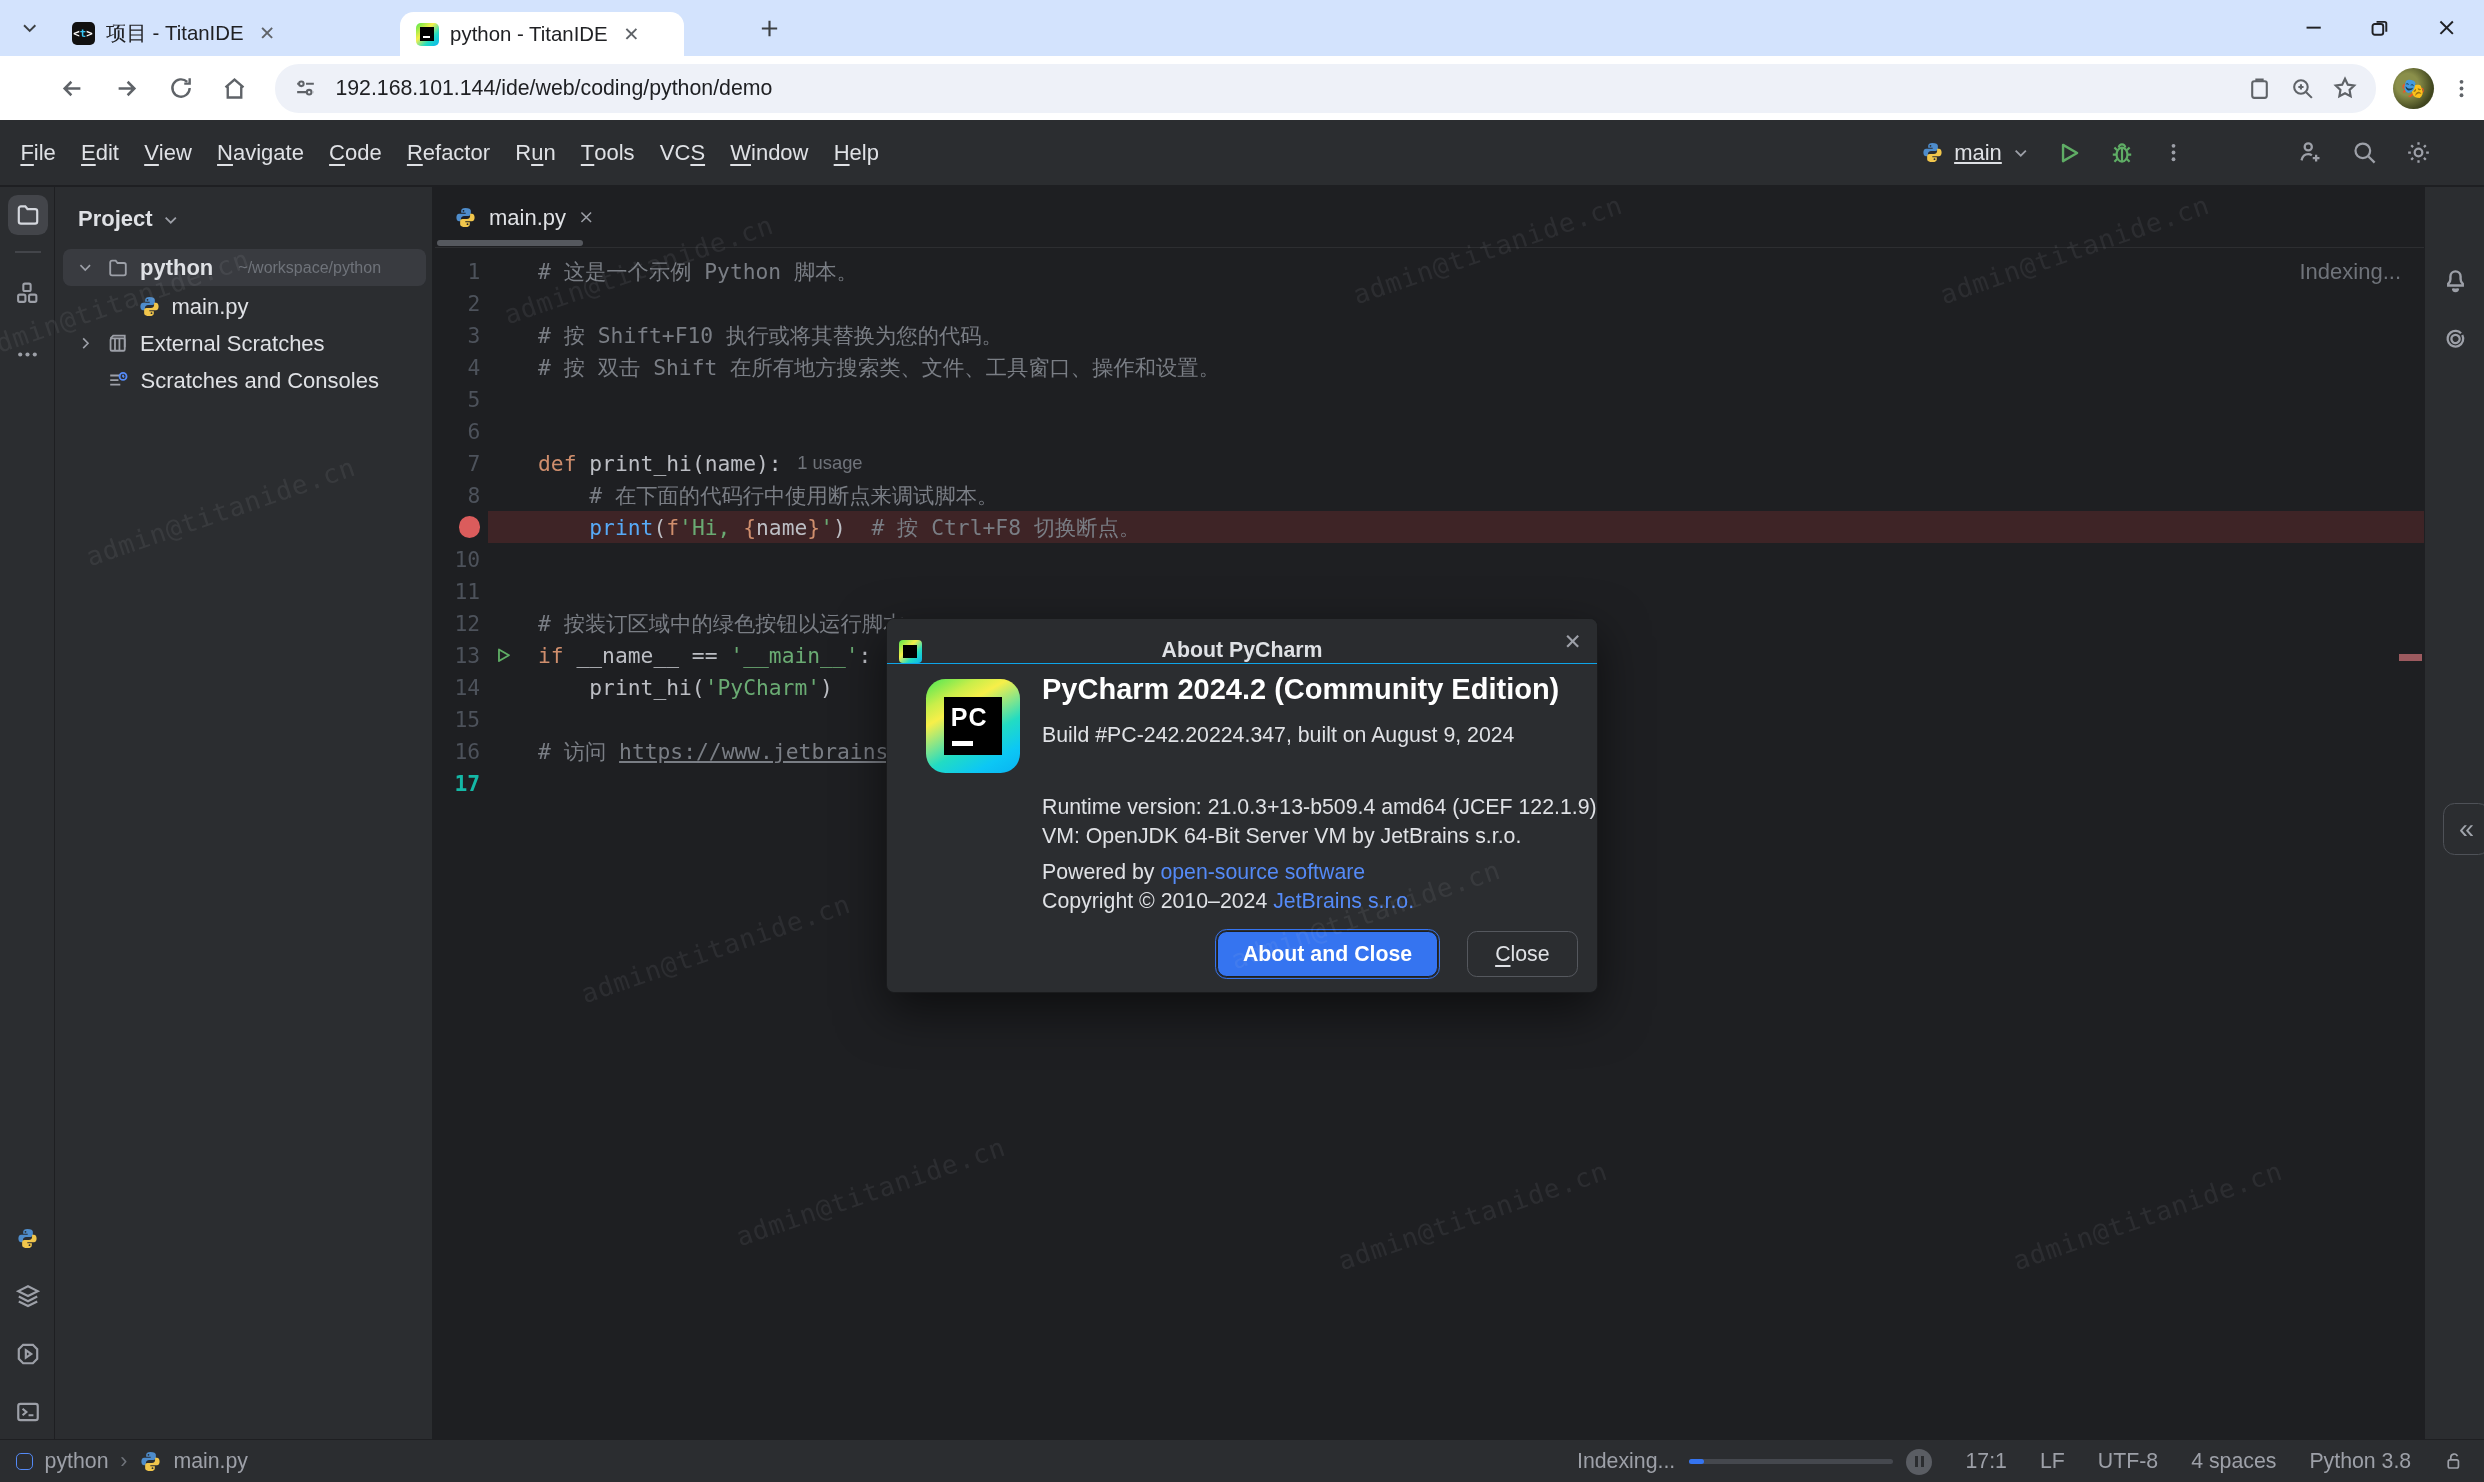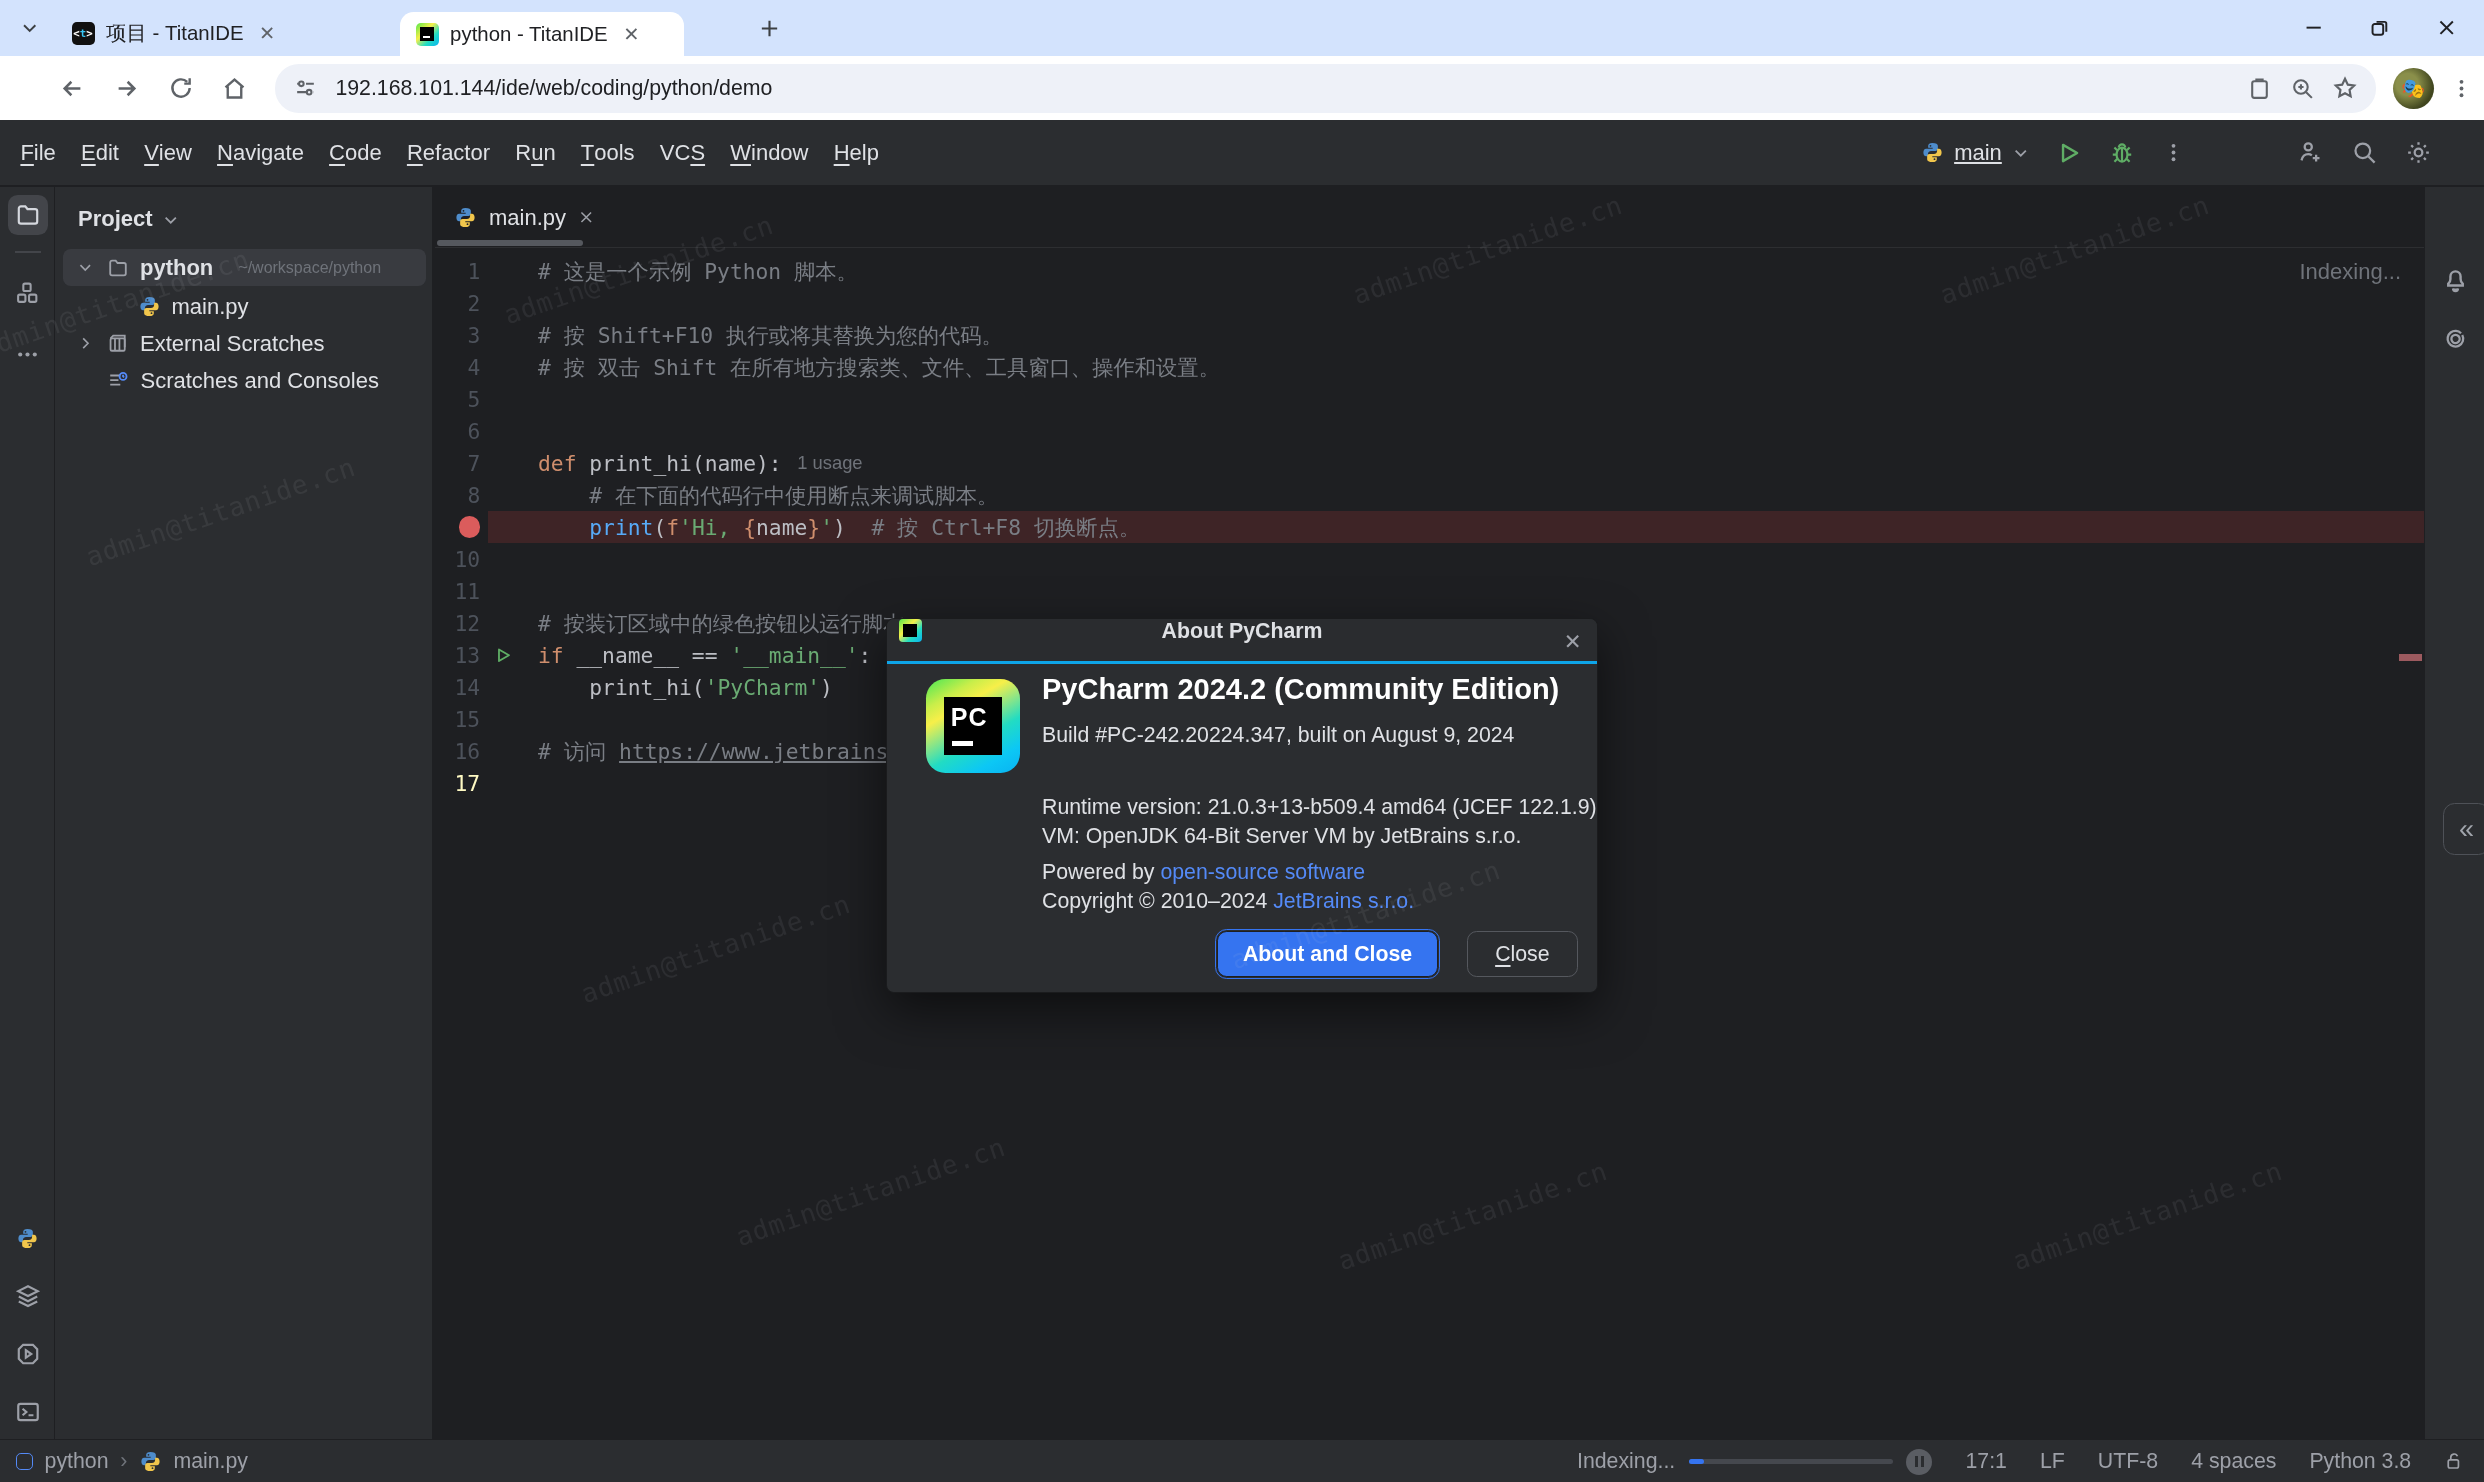--- a/index.html
+++ b/index.html
@@ -72,21 +72,21 @@
   #editor { position:absolute; left:435px; top:67px; width:1989px; height:1252px; background:#1e1f22; }
   #editor-tabs { position:absolute; left:0; top:0; width:100%; height:61px; border-bottom:1px solid rgba(255,255,255,.07); }
   #editor-tab { position:absolute; left:5.8px; top:0; height:61px; display:flex; align-items:center; gap:11.6px;
                 padding:0 13.6px; color:#dfe1e5; font-size:22px; }
   #tab-underline { position:absolute; left:1.9px; top:53px; width:146px; height:5.8px; background:#55585e; border-radius:2.9px; }
   #editor-indexing { position:absolute; right:23px; top:72px; color:#6f737a; font-size:22px; }
   #code-lines { position:absolute; left:0; top:68px; width:100%; }
   .code-line { display:flex; align-items:center; height:32px; }
   .ln { width:53px; flex:0 0 auto; display:flex; justify-content:flex-end; align-items:center;
         padding-right:7.8px; color:#4d525b; font:21.3px "DejaVu Sans Mono", monospace; }
-  .ln.cur { color:#fef9c3; }
+  .ln.cur { color:#14b8a6;font-weight:bold; }
   .bpdot { width:21.3px; height:21.3px; border-radius:50%; background:#db5c5c; }
   .gicon { width:50px; height:100%; flex:0 0 auto; display:flex; align-items:center; padding-left:5.8px; }
   .ltext { font:21.3px "DejaVu Sans Mono", monospace; white-space:pre; flex:1; height:100%;
            display:flex; align-items:center; color:#bcbec4; }
   .code-line.hl .ltext, .code-line.hl .gicon { background:#3e2426; }
   .tk-com  { color:#7a7e85; }
   .tk-comu { color:#7a7e85; text-decoration:underline; }
   .tk-kw   { color:#cf8e6d; }
   .tk-fn   { color:#57aaf7; }
   .tk-str  { color:#6aab73; }
@@ -116,22 +116,22 @@
   #progress-fill { position:absolute; left:0; top:0; height:4.9px; width:15.5px; border-radius:2.9px; background:#3574f0; }
   #pause-btn { width:26px; height:26px; border-radius:50%; background:#5a5d63; display:flex;
                align-items:center; justify-content:center; gap:2.9px; }
   #pause-btn i { width:2.9px; height:10.7px; background:#2b2d30; display:block; }
 
   
   #dialog { position:absolute; left:886px; top:618px; width:712px; height:375px; background:#2b2d30;
             border:1px solid #1a1b1d; border-radius:7.8px; z-index:30;
             box-shadow:0 17.5px 49px rgba(0,0,0,.55); }
   #dlg-titlebar { position:absolute; left:0; top:0; width:100%; height:45px; background:#2a2c2f;
-                  border-bottom:3px solid #0ea5e9; border-radius:7.8px 7.8px 0 0;
-                  display:flex; align-items:flex-start; }
+                  border-bottom:1px solid #0ea5e9; border-radius:7.8px 7.8px 0 0;
+                  display:flex; align-items:flex-end; }
   #dlg-title { position:absolute; left:0; width:100%; text-align:center; font-size:21.3px; font-weight:bold; color:#dfe1e5; }
   .mini-logo { width:23px; height:23px; border-radius:3.9px; margin-left:11.6px; position:relative; z-index:1;
                background:linear-gradient(135deg,#53e84c 0%,#f7ef49 38%,#22dcc3 68%,#09b3f2 100%); }
   .mini-logo::after { content:""; position:absolute; left:4.9px; top:4.9px; width:13.6px; height:13.6px; background:#000; }
   #dlg-close { position:absolute; right:15.5px; top:9.7px; color:#9da0a8; font-size:21.3px; z-index:1; }
   #dlg-logo { position:absolute; left:39px; top:60px; width:94px; height:94px; border-radius:19.4px;
               background:linear-gradient(150deg,#47e755 0%,#c8ee4a 20%,#f7ef49 32%,#22dcc3 62%,#0cc7f5 82%,#09b3f2 100%);
               display:flex; align-items:center; justify-content:center; }
   #dlg-logo .inner { width:58px; height:58px; background:#000; color:#fff; position:relative;
                      font:bold 25px "Liberation Sans", sans-serif; }

